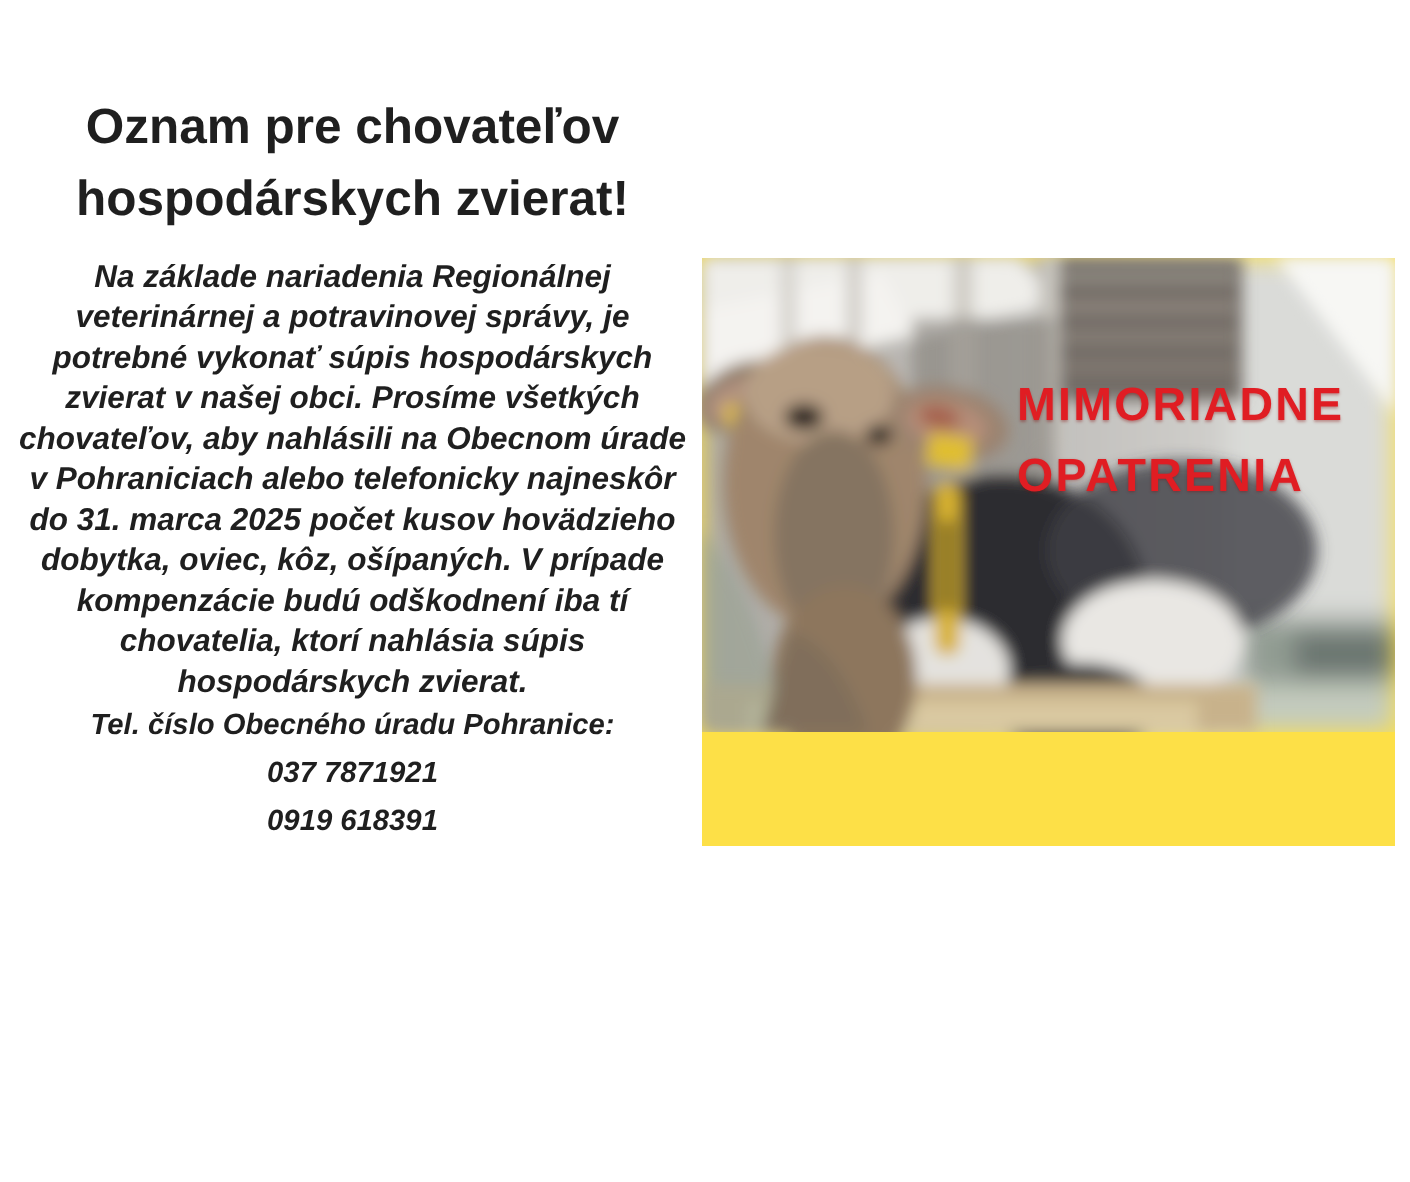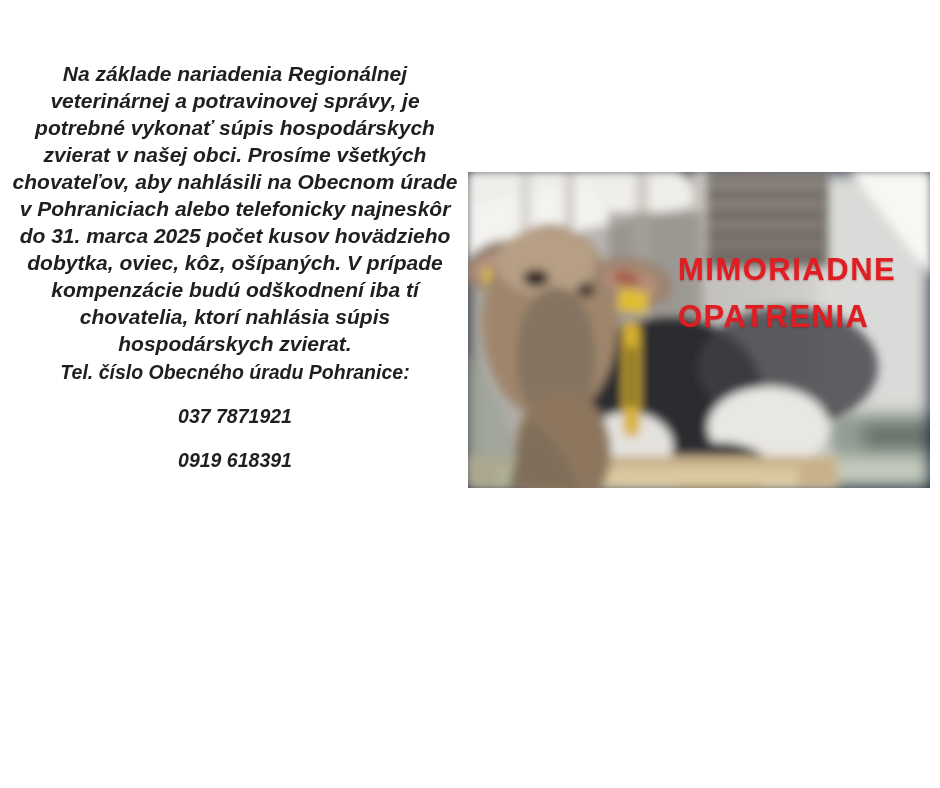--- a/index.html
+++ b/index.html
@@ -22,40 +22,41 @@
   .note-text {
     font-size:19px; line-height:25px; font-style:italic; font-weight:400;
     margin:3px 4px 0 4px;
   }
   .phone-heading {
     font-size:19.5px; line-height:27px; font-style:italic; font-weight:700;
     margin:2px 0 0 0;
   }
   .phone-number {
     font-size:19.5px; line-height:28px; font-style:italic; font-weight:700;
-    margin:16px;
+    margin:4px;
   }
   .photo {
-    position:absolute; left:468px; top:172px; width:462px; height:316px;
-    overflow:hidden; background:#0f172a;
+    position:absolute; left:468px; top:172px; width:462px; height:392px;
+    overflow:hidden; background:#fde047;
   }
   .photo svg { display:block; }
   .photo-overlay {
     position:absolute; left:210px; top:74px;
     color:#e01d23; font-weight:700; font-size:31px; line-height:47px;
     letter-spacing:1.5px; white-space:nowrap;
     text-shadow:0 1px 2px rgba(130,0,0,0.35);
   }
 </style>
 </head>
 <body>
 
 <div class="page">
 
   <div class="left-col">
+    <h1 class="title">Oznam pre chovateľov hospodárskych zvierat!</h1>
     <p class="body-text">Na základe nariadenia Regionálnej veterinárnej a potravinovej správy, je potrebné vykonať súpis hospodárskych zvierat v našej obci. Prosíme všetkých chovateľov, aby nahlásili na Obecnom úrade v Pohraniciach alebo telefonicky najneskôr do  31. marca 2025 počet kusov hovädzieho dobytka, oviec, kôz, ošípaných.  V prípade kompenzácie budú odškodnení iba tí chovatelia, ktorí nahlásia súpis hospodárskych zvierat.</p>
     <p class="phone-heading">Tel. číslo Obecného úradu Pohranice:</p>
     <p class="phone-number">037 7871921</p>
     <p class="phone-number">0919 618391</p>
   </div>
 
   <div class="photo">
     <svg width="462" height="316" viewBox="0 0 462 316">
       <defs>
         <filter id="blur" x="-15%" y="-15%" width="130%" height="130%">

